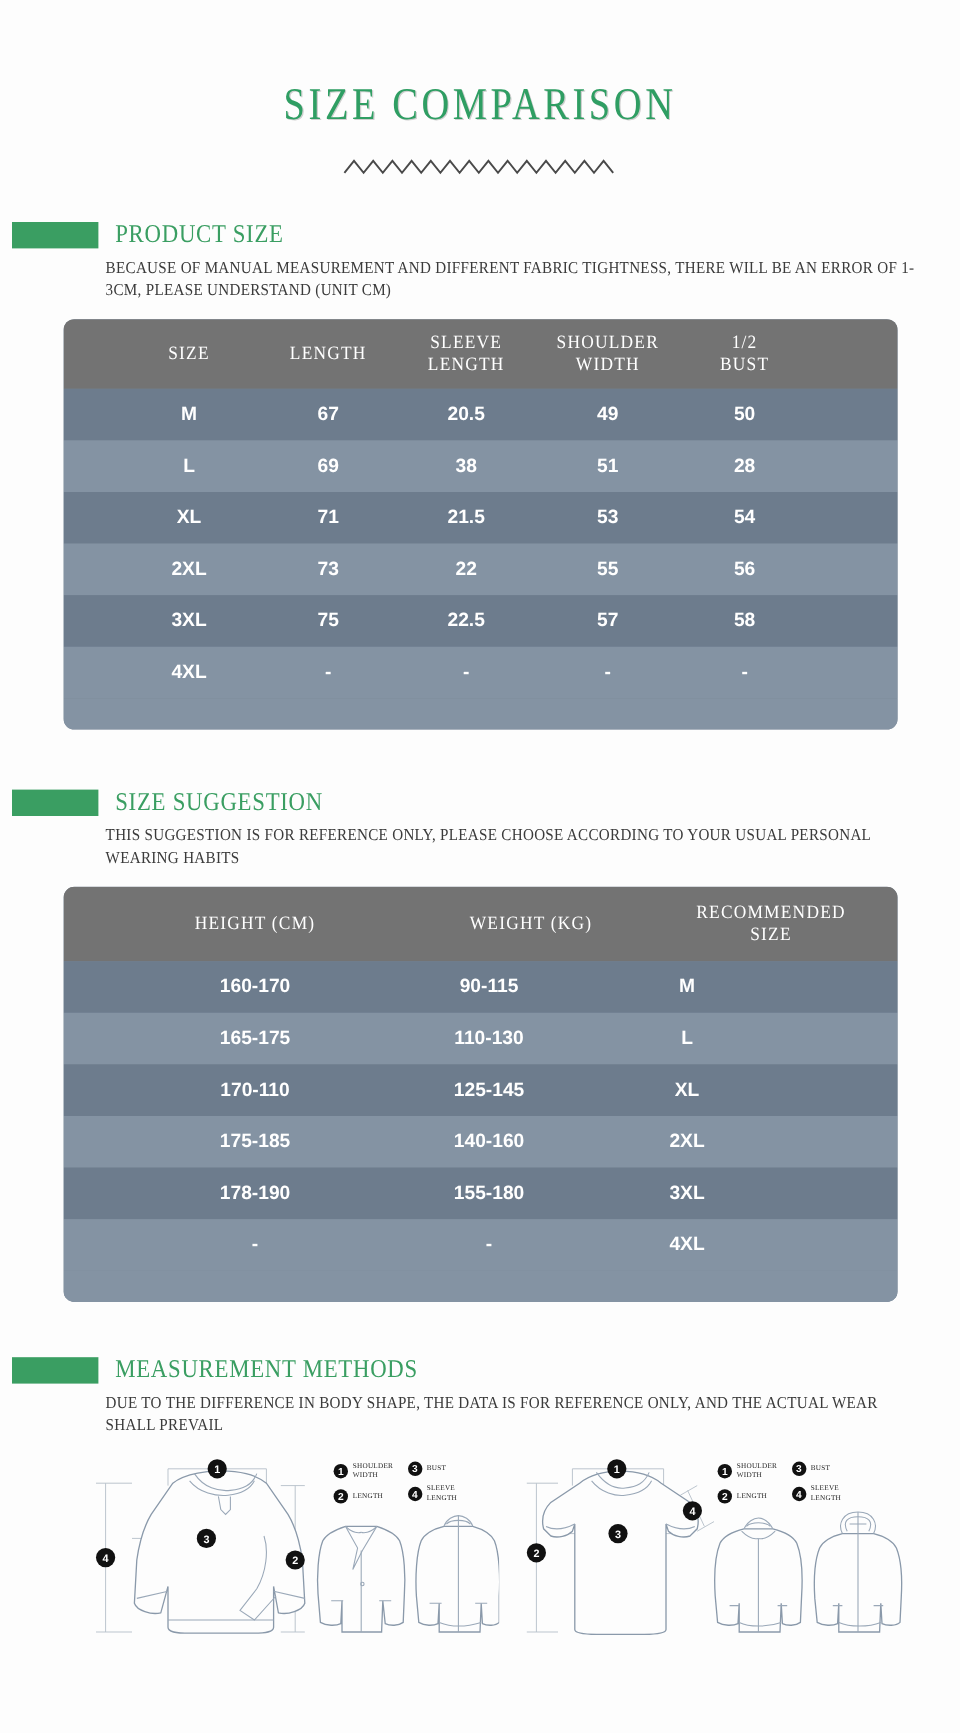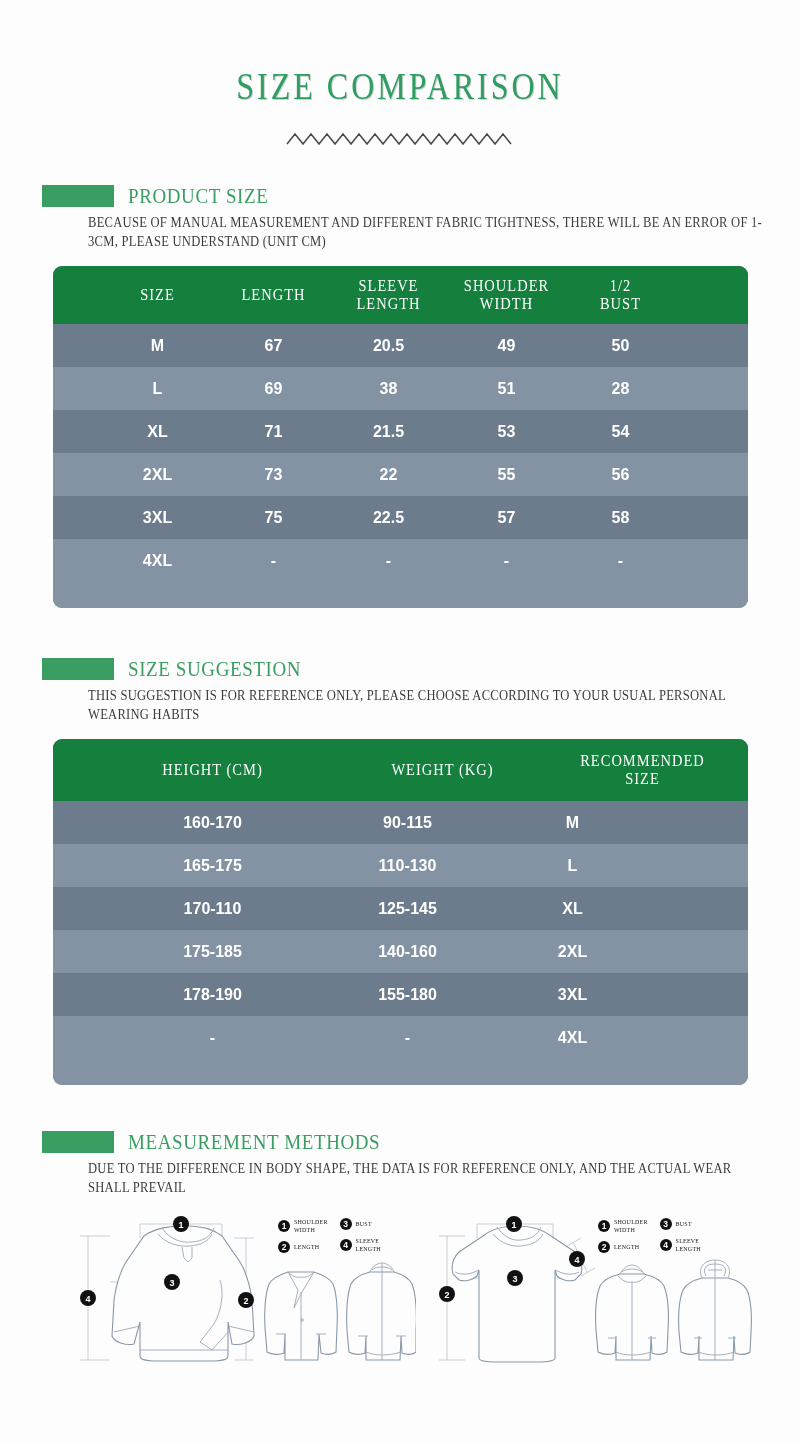--- a/index.html
+++ b/index.html
@@ -34,21 +34,20 @@
     height: 16px;
     display: block;
   }
 
   
   .section { position: relative; }
   .sec-head {
     display: flex;
     align-items: flex-end;
     gap: 0;
-    padding-left: 32px;
   }
   .green-bar {
     width: 72px;
     height: 22px;
     background: #3a9e62;
     margin-left: 10px;
     flex: none;
   }
   .sec-title {
     font-size: 19px;
@@ -78,21 +77,21 @@
     border-radius: 9px;
     overflow: hidden;
     color: #ffffff;
     background: #7b8897;
   }
   .trow {
     display: flex;
     align-items: center;
   }
   .trow.head {
-    background: #15803d;
+    background: #737373;
     min-height: 58px;
   }
   .trow.dark  { background: #6d7c8d; }
   .trow.light { background: #8493a3; }
   .trow.data  { min-height: 43px; }
   .tcell {
     text-align: center;
     font-size: 16.5px;
     padding: 3px 2px;
   }

